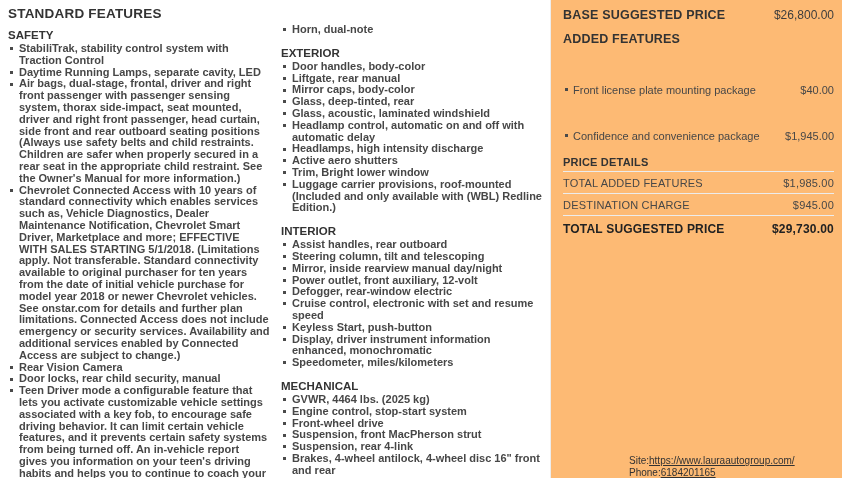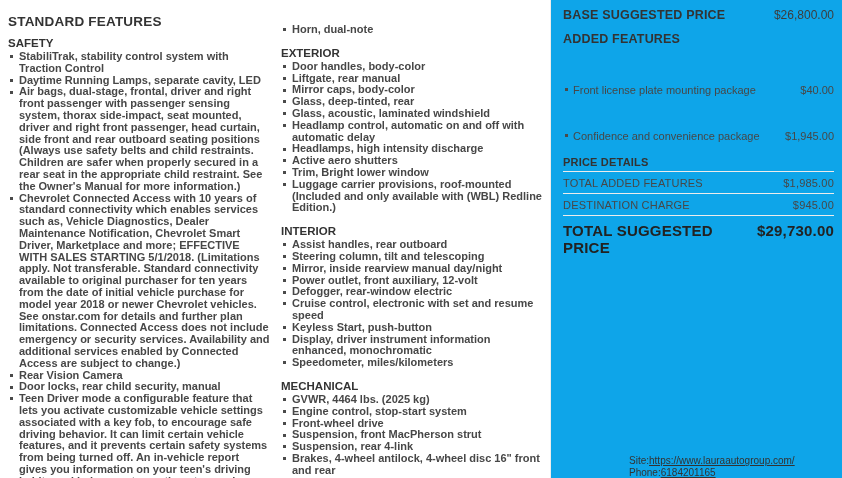--- a/index.html
+++ b/index.html
@@ -10,52 +10,52 @@
     color:#444444;
     -webkit-font-smoothing:antialiased;
   }
   .sheet { position:relative; width:842px; height:478px; }
 
   
   .features { position:absolute; left:0; top:0; width:550px; height:478px; overflow:hidden; background:#ffffff; }
   .col { position:absolute; top:0; }
   .col1 { left:8px; top:6px; width:262px; }
   .col2 { left:281px; top:24px; width:264px; }
-  .title { font-size:13.5px; font-weight:bold; color:#333333; margin:8px 0 8px 0; letter-spacing:0.2px; }
+  .title { font-size:13.5px; font-weight:bold; color:#333333; margin:0 0 8px 0; letter-spacing:0.2px; }
   .feature-section { margin:0 0 11px 0; }
   .section-heading { font-size:11.5px; font-weight:bold; color:#333333; margin:0 0 2px 0; }
   .feature-list { list-style:none; margin:0; padding:0; font-size:11px; line-height:11.8px; color:#474747; }
   .feature-list li { position:relative; padding-left:11px; margin:0;font-weight:bold; }
   .feature-list li::before {
     content:""; position:absolute; left:2px; top:4.2px;
     width:3px; height:3px; background:#4a4a4a;
   }
 
   
   .pricing {
     position:absolute; left:550px; top:0; width:292px; height:478px;
-    background:#0ea5e9; border-left:1px solid #ededed;
+    background:#fdba74; border-left:1px solid #ededed;
     box-sizing:border-box; padding:8px 8px 0 12px;
   }
   .price-row { display:flex; justify-content:space-between; align-items:baseline; }
   .price-row .val { white-space:nowrap; }
   .base-row { margin:0 0 2px 0; }
   .base-row .lbl { font-size:12.5px; font-weight:bold; color:#333333; letter-spacing:0.2px; }
   .base-row .val { font-size:12px; color:#3d3d3d; }
   .panel-h2 { font-size:12.5px; font-weight:bold; color:#333333; margin:10px 0 5px 0; letter-spacing:0.2px; }
   .added-item { font-size:11px; color:#474747; line-height:14px; }
   .added-item .lbl { position:relative; padding-left:10px;margin-top:32px; }
   .added-item .lbl::before {
     content:""; position:absolute; left:2px; top:5px;
     width:3px; height:3px; background:#4a4a4a;
   }
   .panel-h3 { font-size:11px; font-weight:bold; color:#333333; margin:13px 0 3px 0; letter-spacing:0.2px; }
   .detail-row { font-size:11px; color:#474747; padding:5px 0 4px 0; border-bottom:1px solid #ececec; letter-spacing:0.2px; }
   .detail-row:first-child { border-top:1px solid #ececec; }
-  .total-row { font-size:15px; font-weight:bold; color:#222222; padding:6px 0 0 0; letter-spacing:0.2px; }
+  .total-row { font-size:12px; font-weight:bold; color:#222222; padding:6px 0 0 0; letter-spacing:0.2px; }
 
   
   .footer { position:absolute; left:78px; bottom:0; font-size:10px; line-height:11.5px; color:#333333; }
   .footer a { color:#333333; text-decoration:underline; cursor:pointer; }
 </style>
 </head>
 <body>
 
 <div class="sheet">
 

